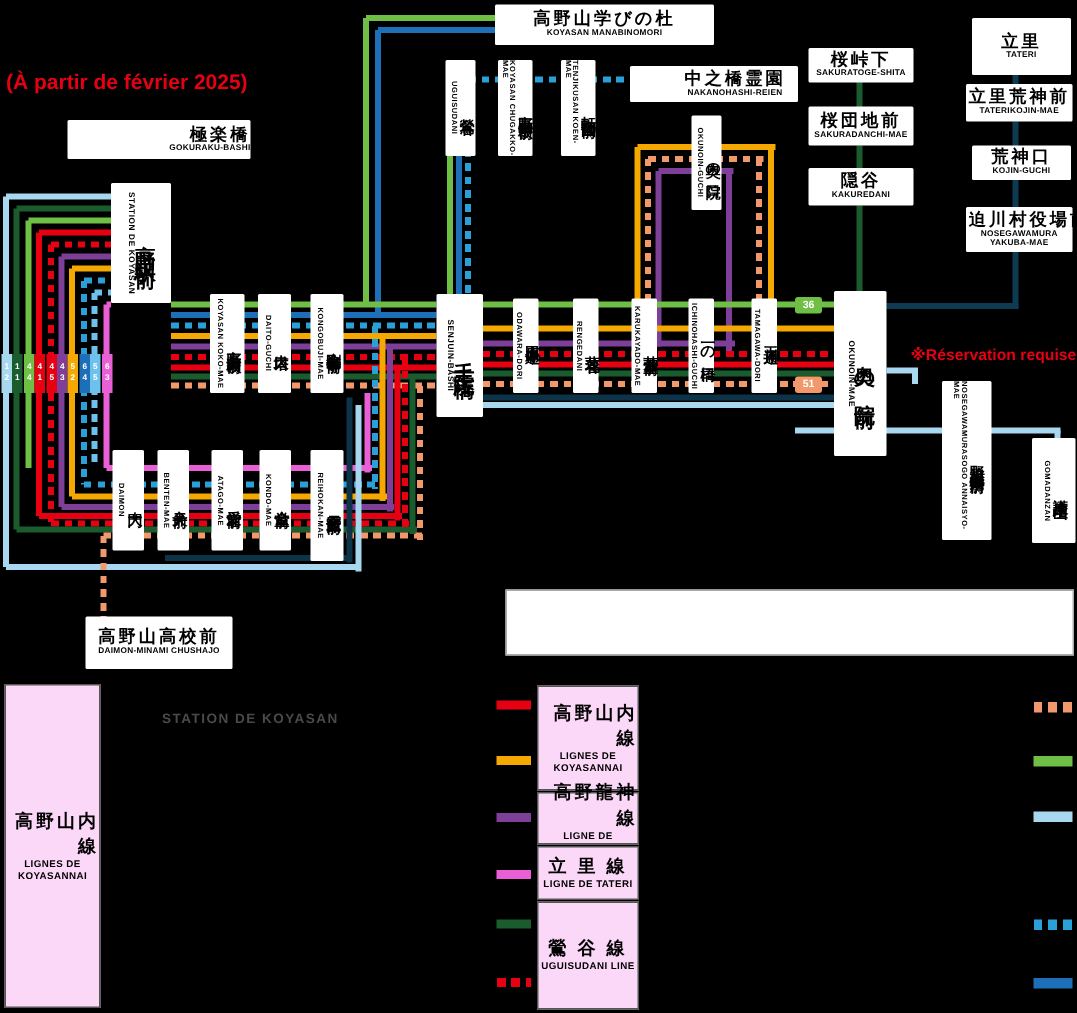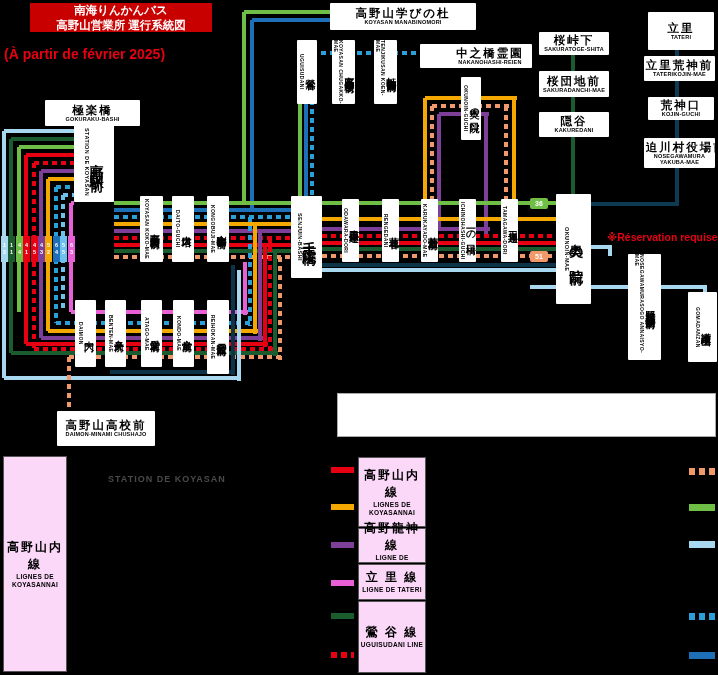--- a/index.html
+++ b/index.html
@@ -26,32 +26,28 @@
       justify-content:center;color:#fff;font-weight:bold;font-size:5.5px;line-height:1.3;z-index:7;}
   .rb{position:absolute;width:18px;height:11px;border-radius:2px;color:#fff;font-size:7px;font-weight:bold;
       display:flex;align-items:center;justify-content:center;z-index:7;}
   .note-short{position:absolute;left:607px;top:231px;color:#e60012;font-weight:bold;font-size:10.5px;z-index:8;white-space:nowrap;}
   .note-box{position:absolute;left:337px;top:393px;width:379px;height:44px;background:#fff;border:1px solid #aaa;
       color:#cc0000;font-weight:bold;font-size:13.5px;line-height:1.45;padding:2px 5px;box-sizing:border-box;z-index:8;}
   .note-box .l2{padding-left:13px;}
   .st-area{position:absolute;left:108px;top:474px;color:#4a4a4a;font-weight:bold;font-size:9px;letter-spacing:1px;z-index:4;}
   .lg-box{position:absolute;background:#fbd7f8;border:1px solid #555;color:#000;display:flex;flex-direction:column;
       align-items:center;justify-content:center;text-align:center;box-sizing:border-box;z-index:6;}
-  .lg-box .jp{font-weight:bold;font-size:12px;letter-spacing:2px;}
+  .lg-box .jp{font-weight:bold;font-size:12px;letter-spacing:2px;text-align:right;}
   .lg-box .sub{font-weight:bold;font-size:6.5px;line-height:1.3;letter-spacing:.3px;}
   .lg-sw{position:absolute;z-index:6;}
 </style>
 </head>
 <body>
 
 <div class="map">
-  <div class="hdr-red">
-    <div>南海りんかんバス</div>
-    <div>高野山営業所 運行系統図</div>
-  </div>
   <div class="fr2">(À partir de février 2025)</div>
 
   <div id="lines">
       <div class="line" style="left: 244px; top: 10px; width: 88px; height: 4px; background: rgb(111, 190, 69);"></div>
       <div class="line" style="left: 242px; top: 12px; width: 4px; height: 192px; background: rgb(111, 190, 69);"></div>
       <div class="line" style="left: 252px; top: 18px; width: 80px; height: 4px; background: rgb(29, 112, 183);"></div>
       <div class="line" style="left: 250px; top: 20px; width: 4px; height: 190px; background: rgb(29, 112, 183);"></div>
       <div class="line" style="left: 298px; top: 104px; width: 4px; height: 92px; background: rgb(111, 190, 69);"></div>
       <div class="line" style="left: 304px; top: 104px; width: 4px; height: 92px; background: rgb(29, 112, 183);"></div>
       <div class="line" style="left: 310px; top: 55px; width: 4px; height: 141px; background: repeating-linear-gradient(rgb(43, 159, 216) 0px, rgb(43, 159, 216) 5px, transparent 5px, transparent 9px);"></div>
@@ -131,21 +127,21 @@
       <div class="line" style="left: 48px; top: 177px; width: 26px; height: 4px; background: rgb(245, 168, 0);"></div>
       <div class="line" style="left: 46px; top: 179px; width: 4px; height: 152px; background: rgb(245, 168, 0);"></div>
       <div class="line" style="left: 56px; top: 185px; width: 18px; height: 4px; background: repeating-linear-gradient(90deg, rgb(43, 159, 216) 0px, rgb(43, 159, 216) 5px, transparent 5px, transparent 9px);"></div>
       <div class="line" style="left: 54px; top: 187px; width: 4px; height: 136px; background: repeating-linear-gradient(rgb(43, 159, 216) 0px, rgb(43, 159, 216) 5px, transparent 5px, transparent 9px);"></div>
       <div class="line" style="left: 63px; top: 193px; width: 11px; height: 4px; background: repeating-linear-gradient(90deg, rgb(110, 193, 236) 0px, rgb(110, 193, 236) 5px, transparent 5px, transparent 9px);"></div>
       <div class="line" style="left: 61px; top: 195px; width: 4px; height: 117px; background: repeating-linear-gradient(rgb(110, 193, 236) 0px, rgb(110, 193, 236) 5px, transparent 5px, transparent 9px);"></div>
       <div class="line" style="left: 71px; top: 201px; width: 3px; height: 4px; background: rgb(233, 95, 213);"></div>
       <div class="line" style="left: 69px; top: 203px; width: 4px; height: 109px; background: rgb(233, 95, 213);"></div>
     </div>
   <div id="stations">
-      <div class="st h" style="left: 45px; top: 100px; width: 95px; height: 26px;">
+      <div class="st h" style="left: 45px; top: 80px; width: 122px; height: 26px; align-items: flex-end;">
         <span class="jp">極楽橋</span>
         <span class="en">GOKURAKU-BASHI</span>
       </div>
       <div class="st h" style="left: 330px; top: 3px; width: 146px; height: 27px;">
         <span class="jp">高野山学びの杜</span>
         <span class="en">KOYASAN MANABINOMORI</span>
       </div>
       <div class="st h" style="left: 420px; top: 44px; width: 112px; height: 24px; padding-left: 28px;">
         <span class="jp">中之橋霊園</span>
         <span class="en">NAKANOHASHI-REIEN</span>

